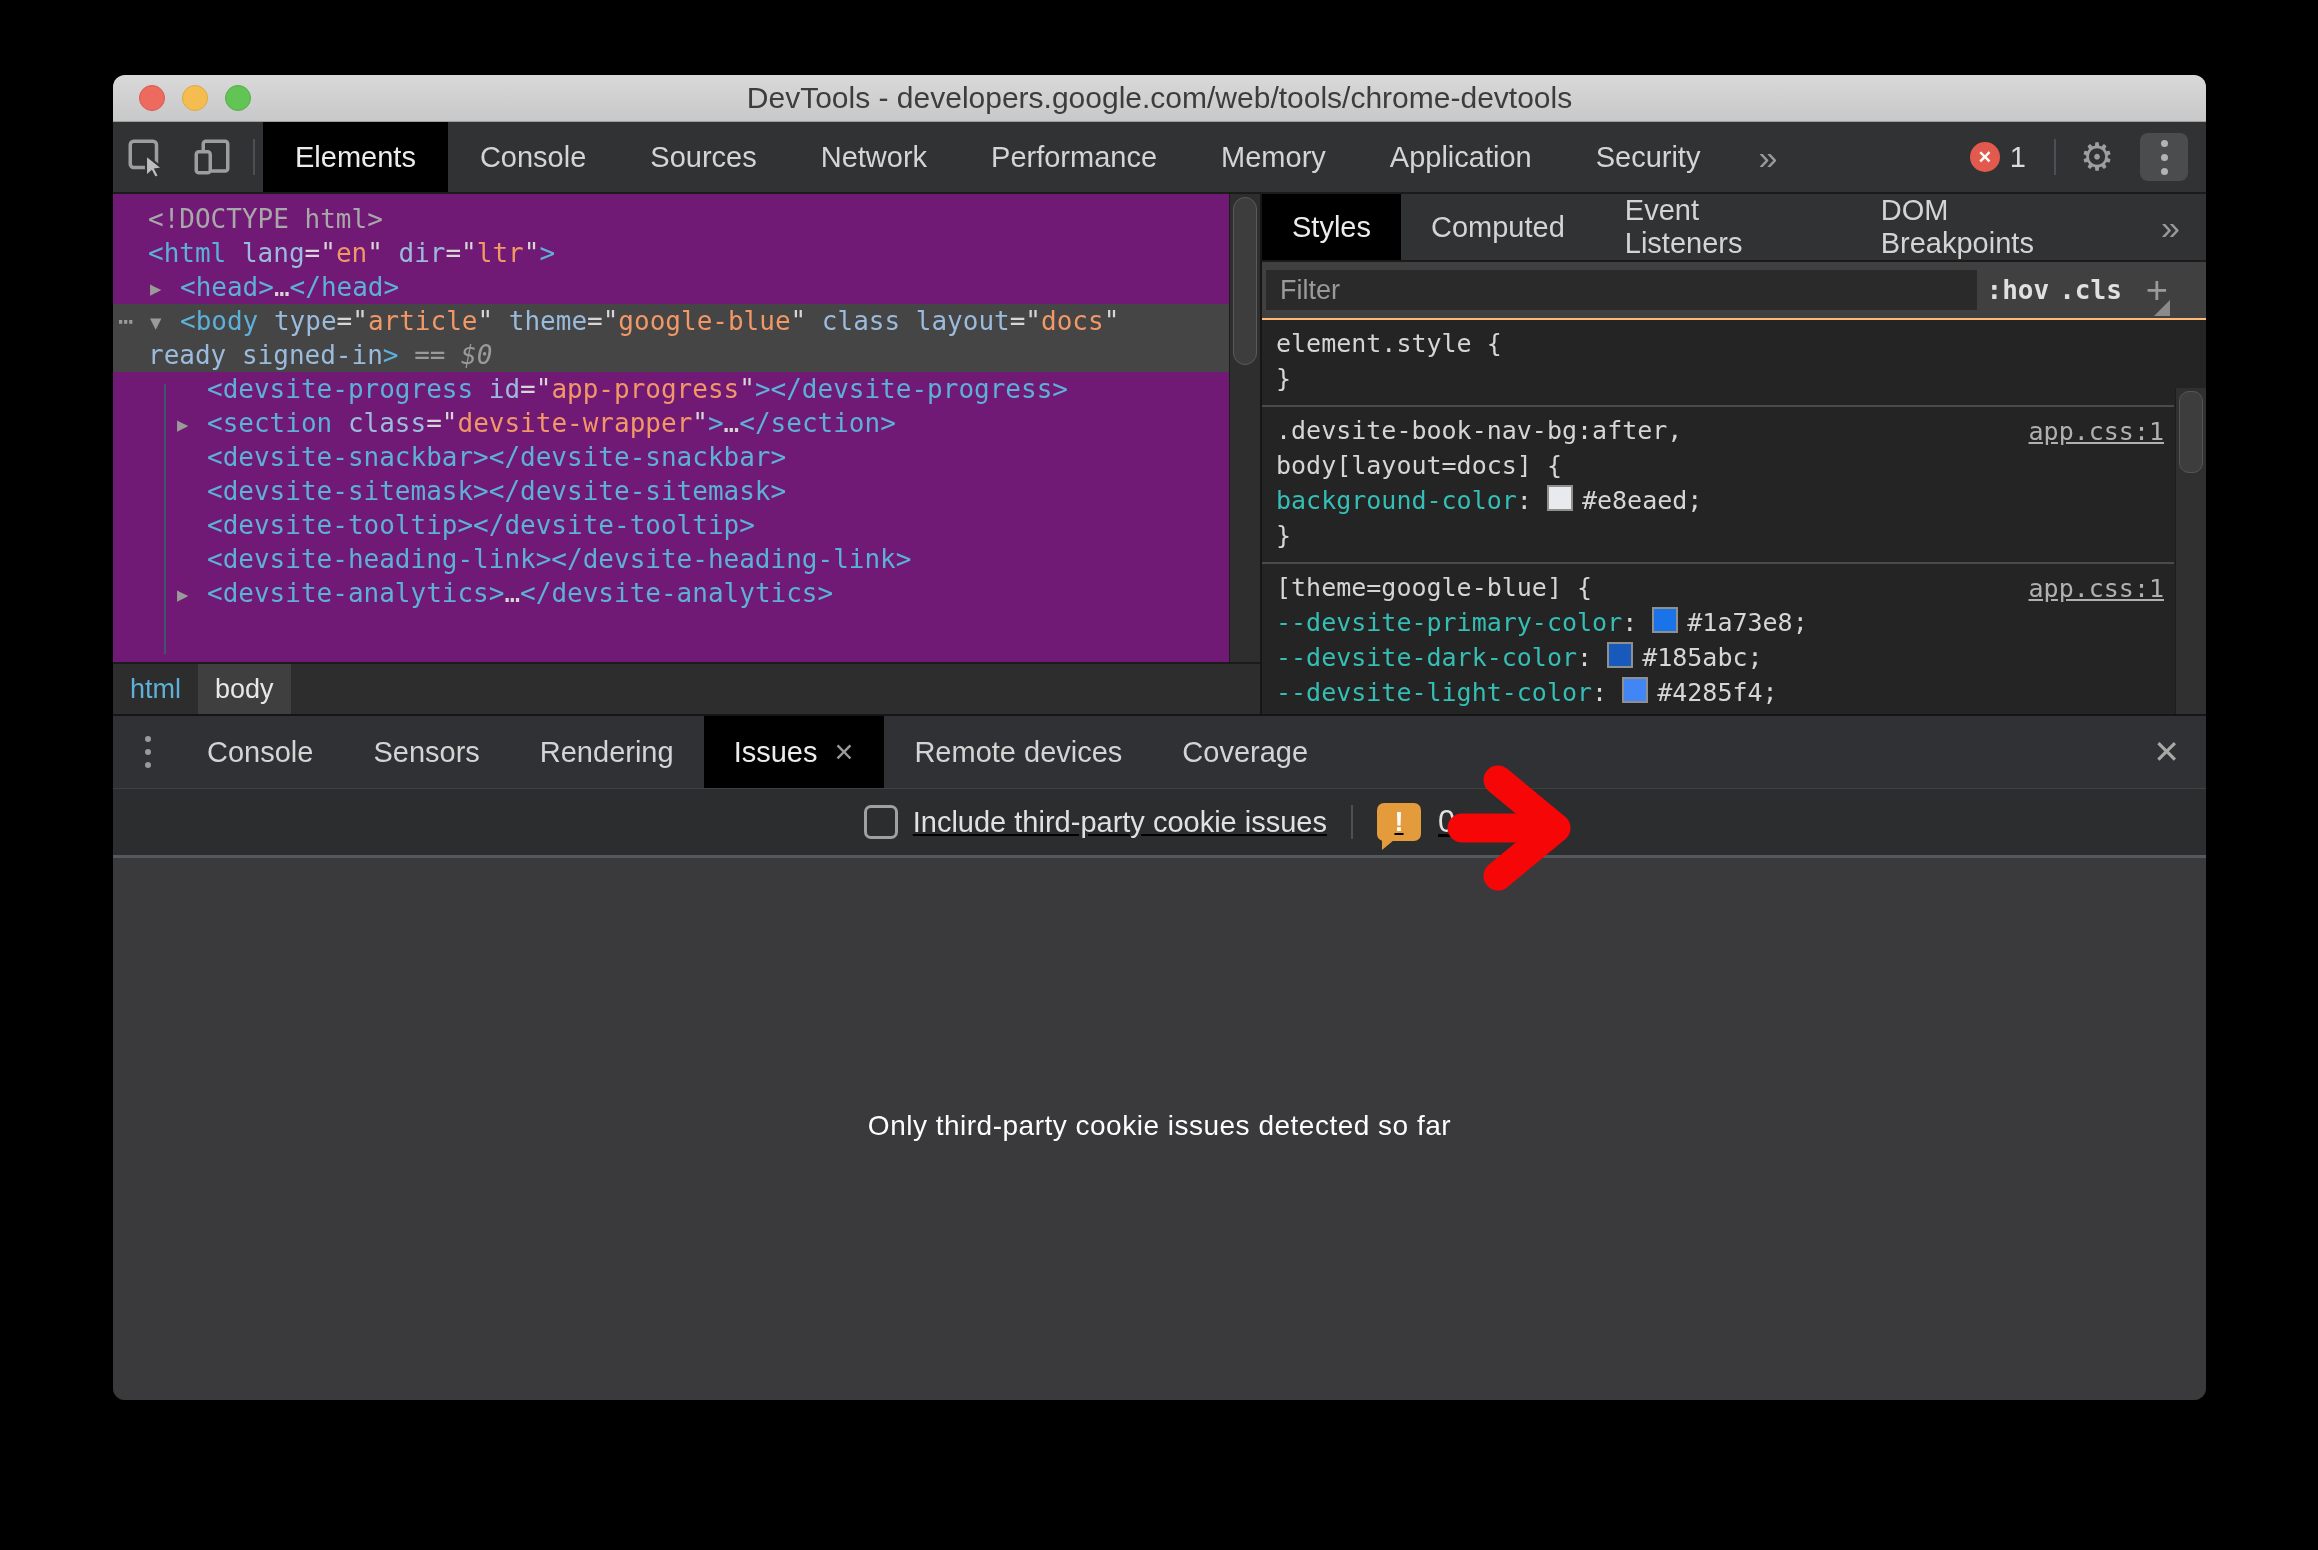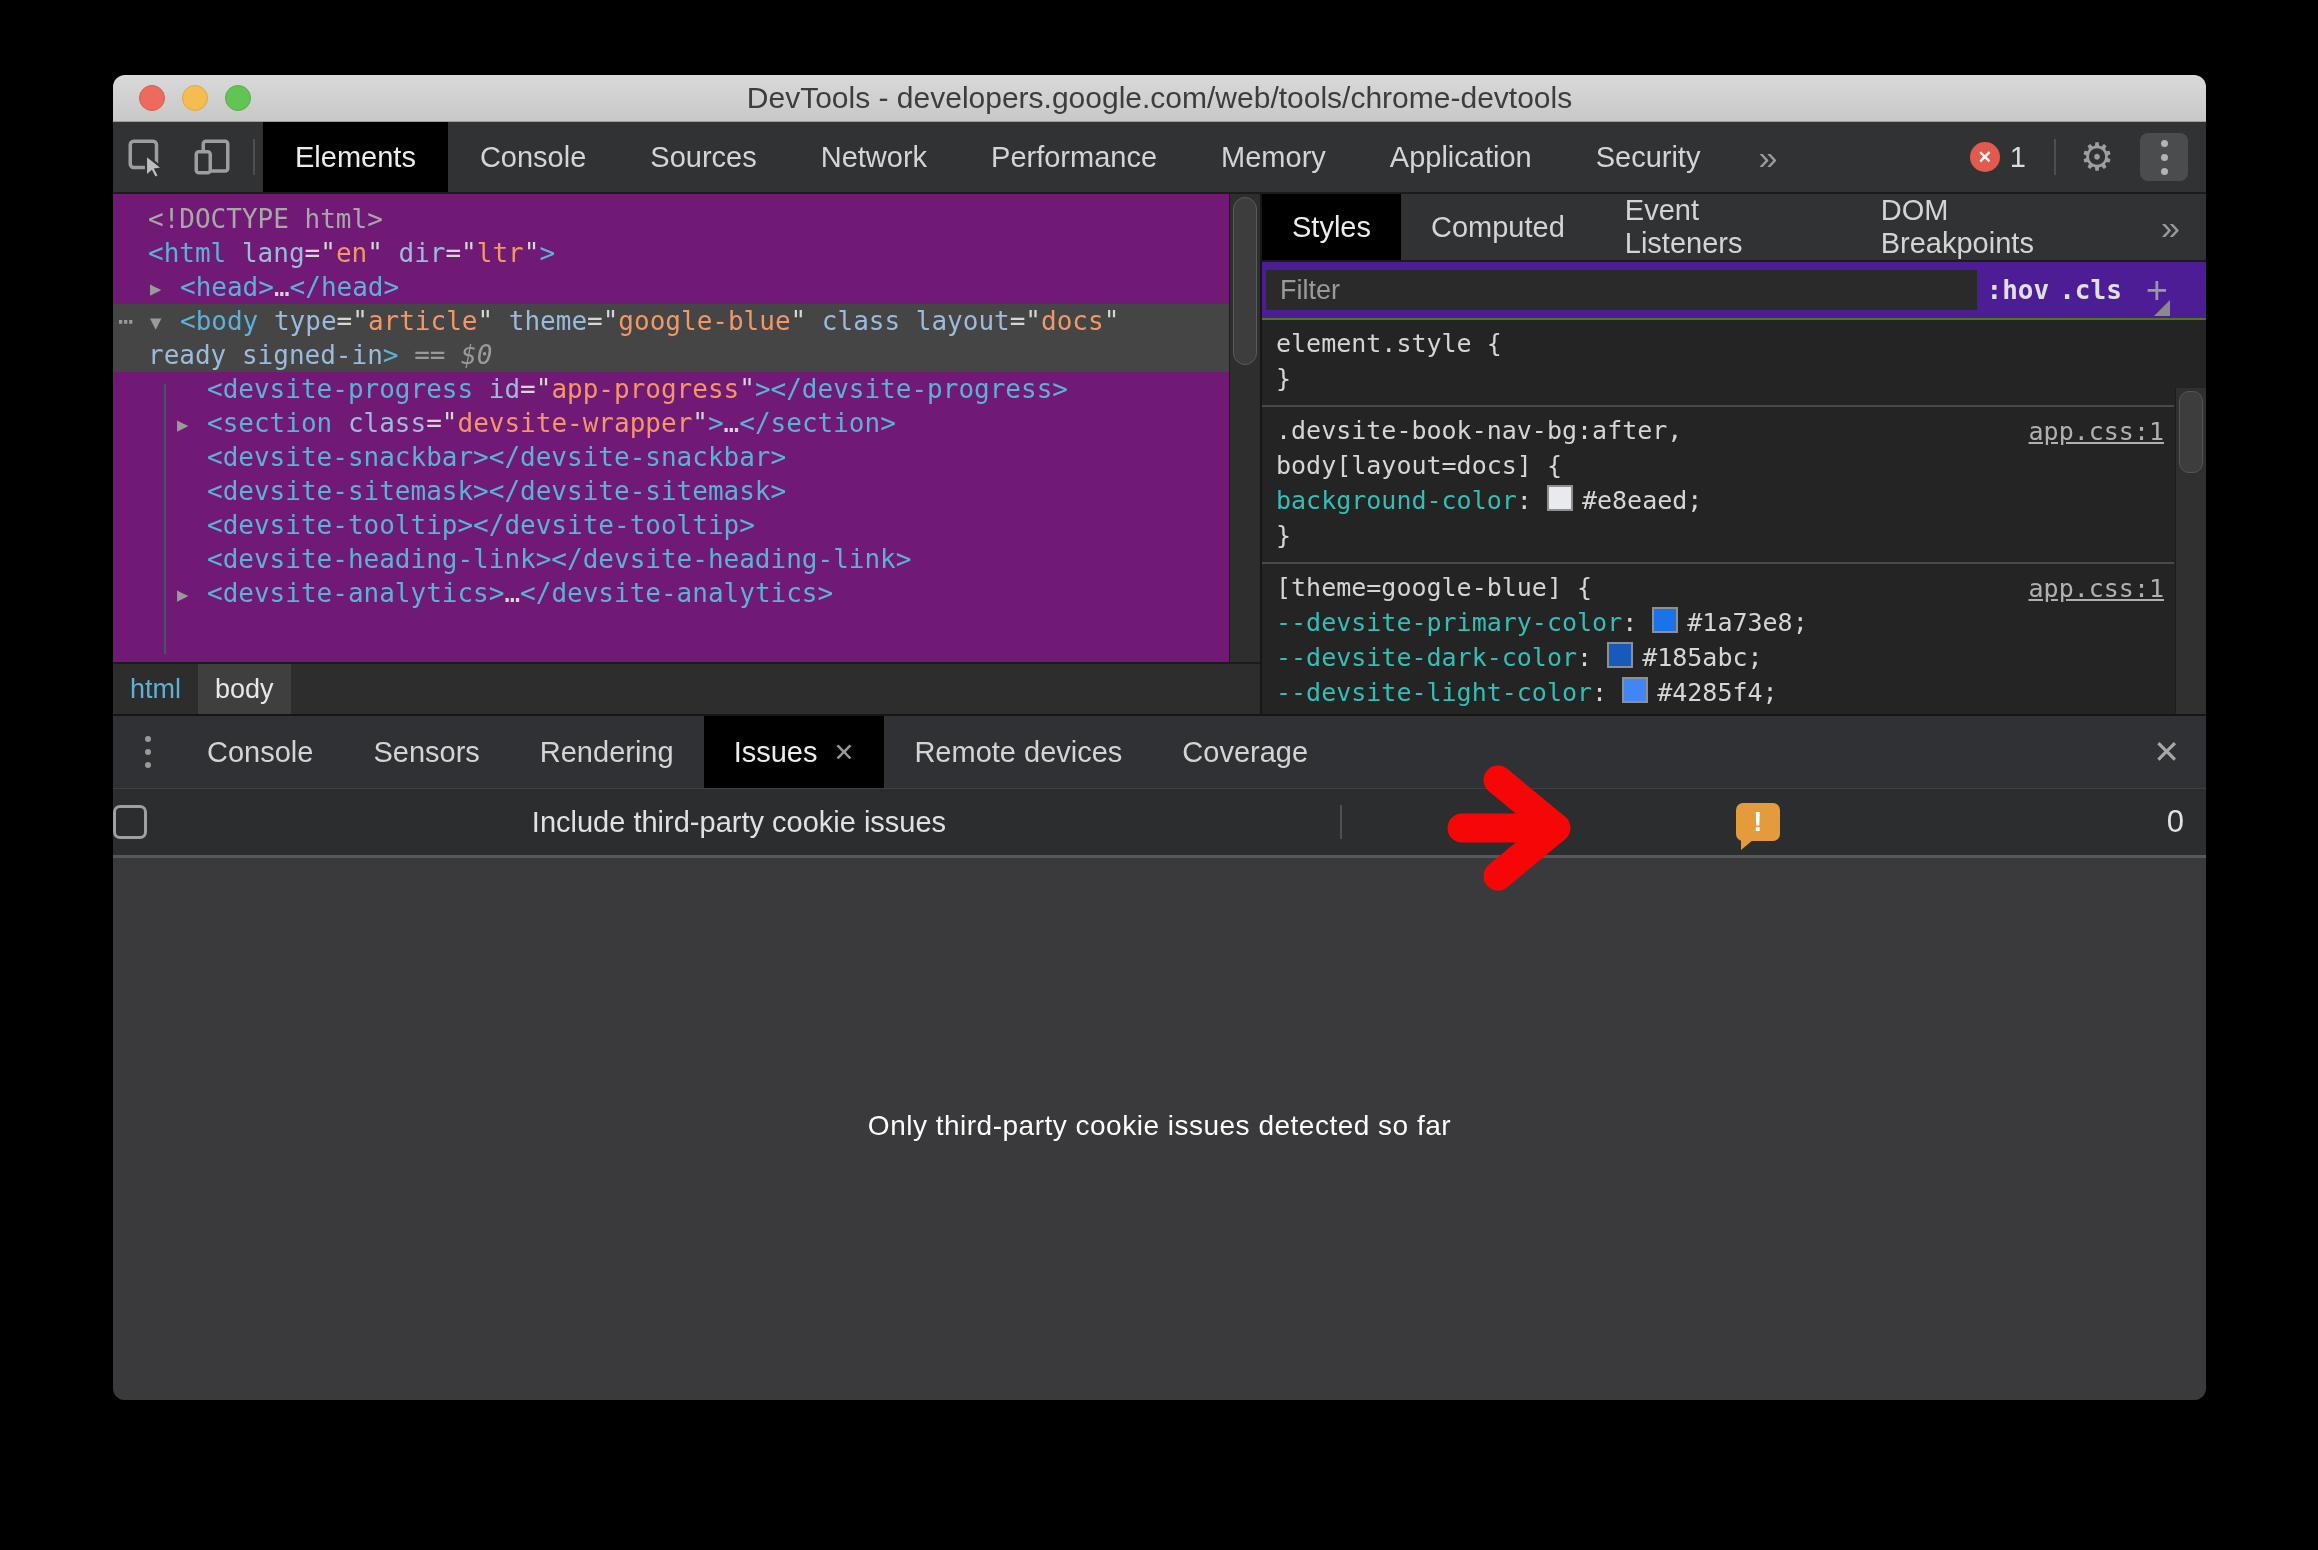--- a/index.html
+++ b/index.html
@@ -72,21 +72,21 @@
   
   .breadcrumb{height:50px;flex:0 0 50px;background:#2d2d2d;border-top:2px solid #1b1b1b;
               display:flex;align-items:stretch;font-size:27px;}
   .crumb{display:flex;align-items:center;padding:0 17px;color:#5db0d7;cursor:pointer;}
   .crumb.active{background:#3f3f3f;color:#e8e8e8;}
 
   
   .styles-tabs{height:66px;flex:0 0 66px;background:#313234;display:flex;align-items:stretch;
                border-bottom:2px solid #1b1b1d;}
   .styles-tabs .tab{padding:0 30px;font-size:29px;}
-  .filter-row{height:56px;flex:0 0 56px;background:#4c1d95;border-bottom:2px solid #4d7c0f;
+  .filter-row{height:56px;flex:0 0 56px;background:#404040;border-bottom:2px solid #fdba74;
               display:flex;align-items:center;position:relative;padding-right:34px;}
   .filter-input{flex:1;height:40px;margin-left:4px;background:#2a2a2a;border:none;outline:none;
                 color:#cfcfcf;font-size:27px;padding:0 14px;font-family:"Liberation Sans",sans-serif;}
   .filter-input::placeholder{color:#9a9a9a;}
   .pseudo-btn{font-family:"DejaVu Sans Mono",monospace;font-weight:bold;font-size:26px;color:#e0e0e0;
               margin-left:10px;cursor:pointer;}
   .plus-btn{font-size:38px;color:#9a9a9a;margin:0 4px 0 24px;cursor:pointer;line-height:1;}
   .dock-triangle{position:absolute;right:36px;bottom:2px;width:0;height:0;
                  border-left:16px solid transparent;border-bottom:16px solid #8a8a8a;cursor:pointer;}
   .styles-content{flex:1;position:relative;overflow:hidden;
@@ -108,21 +108,21 @@
 
   
   .drawer{flex:1;display:flex;flex-direction:column;border-top:2px solid #151515;min-height:0;}
   .drawer-tabs{height:72px;flex:0 0 72px;background:#303134;display:flex;align-items:stretch;position:relative;}
   .drawer-tabs .tab{padding:0 30px;}
   .tab-close{margin-left:16px;color:#9a9a9a;font-size:25px;}
   .drawer-close{position:absolute;right:26px;top:0;bottom:0;display:flex;align-items:center;
                 font-size:32px;color:#a8a8a8;cursor:pointer;}
   .drawer-toolbar{height:66px;flex:0 0 66px;background:#2b2d2f;border-top:1px solid #3e4042;
                   border-bottom:3px solid #55585c;display:flex;align-items:center;
-                  justify-content:space-between;padding-right:22px;position:relative;}
+                  justify-content:center;position:relative;text-decoration:underline;}
   .checkbox{width:28px;height:28px;border:3px solid #a0a0a0;border-radius:7px;background:transparent;
             margin-right:15px;cursor:pointer;flex:0 0 auto;}
   .cb-label{font-size:29px;color:#e0e1e2;cursor:pointer;}
   .dt-sep{width:2px;height:34px;background:#505050;margin:0 24px;}
   .warn-bubble{width:44px;height:38px;background:#e39b3b;border-radius:7px;position:relative;
                display:flex;align-items:center;justify-content:center;color:#fff;
                font-weight:bold;font-size:27px;}
   .warn-bubble:after{content:"";position:absolute;left:5px;bottom:-9px;width:0;height:0;
                      border-top:10px solid #e39b3b;border-right:12px solid transparent;}
   .issue-count{font-size:31px;color:#e2e2e2;margin-left:17px;}

